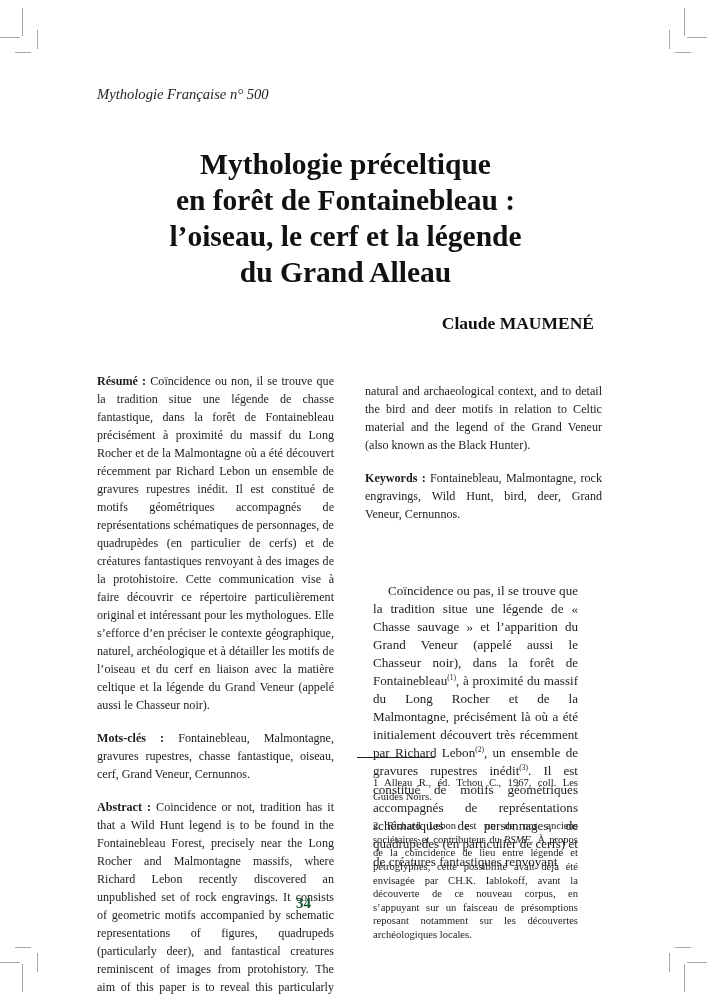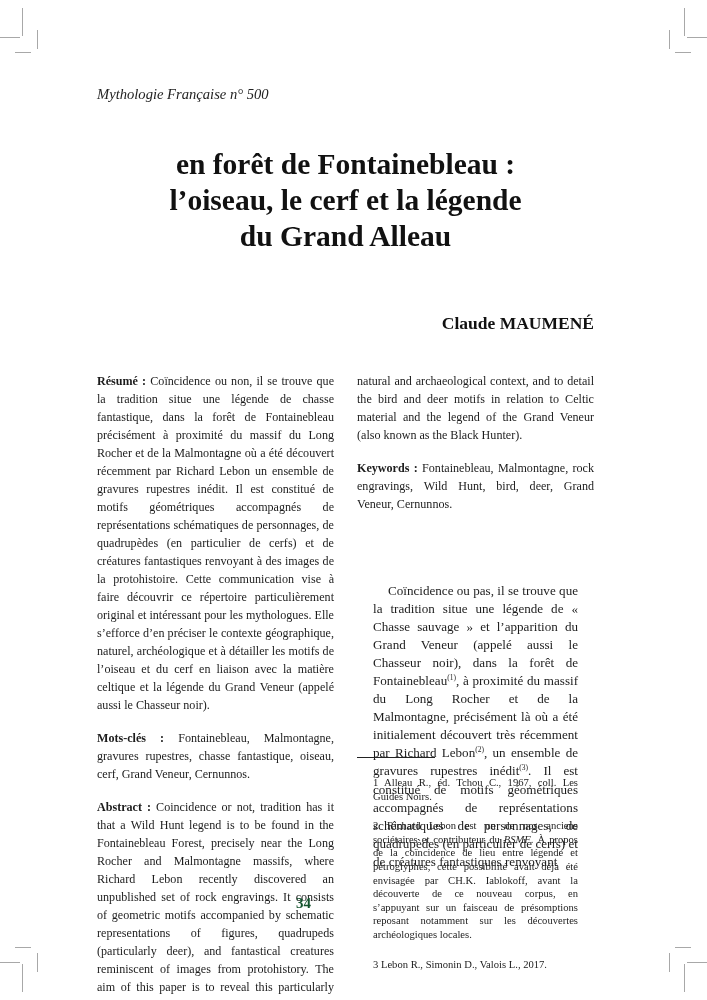--- a/index.html
+++ b/index.html
@@ -14,21 +14,21 @@
 
   .title { position: absolute; left: 97px; width: 497px; top: 146px; text-align: center;
            font-weight: bold; font-size: 29.5px; line-height: 36px; color: #111; }
   .title div { white-space: nowrap; }
   .author { position: absolute; left: 97px; width: 497px; top: 313px; text-align: right;
             font-weight: bold; font-size: 17.5px; color: #111; }
 
   .col { position: absolute; top: 372px; width: 237px; font-size: 12.1px; line-height: 18px;
          text-align: justify; color: #1c1c1c; }
   .col-left { left: 97px; }
-  .col-right { left: 357px; }
+  .col-right { left: 365px; margin-top: 10px; }
   .col p { margin: 0; }
   .col .gap { height: 15px; }
   .lbl { font-weight: bold; }
 
   .body-text { position: absolute; left: 357px; top: 566px; width: 237px; font-size: 13.1px;
                line-height: 18.05px; text-align: justify; color: #1c1c1c; }
   .body-text p { margin: 16px; text-indent: 15px; }
   sup { font-size: 7.5px; line-height: 0; vertical-align: 5px; }
 
   .fn-rule { position: absolute; left: 357px; top: 757px; width: 78px; height: 1px; background: #222; }
@@ -59,20 +59,21 @@
 <div class="crop v" style="left:22px;top:964px;height:28px;"></div>
 
 <div class="crop h" style="left:675px;top:947px;width:16px;"></div>
 <div class="crop v" style="left:669px;top:953px;height:19px;"></div>
 <div class="crop h" style="left:687px;top:962px;width:20px;"></div>
 <div class="crop v" style="left:684px;top:964px;height:28px;"></div>
 
 <div class="running-head">Mythologie Française n° 500</div>
 
 <div class="title">
+  <div>Mythologie préceltique</div>
   <div>en forêt de Fontainebleau :</div>
   <div>l’oiseau, le cerf et la légende</div>
   <div>du Grand Alleau</div>
 </div>
 
 <div class="author">Claude MAUMENÉ</div>
 
 <div class="col col-left">
   <p><span class="lbl">Résumé :</span><span> Coïncidence ou non, il se trouve que la tradition situe une légende de chasse fantastique, dans la forêt de Fontainebleau précisément à proximité du massif du Long Rocher et de la Malmontagne où a été découvert récemment par Richard Lebon un ensemble de gravures rupestres inédit. Il est constitué de motifs géométriques accompagnés de représentations schématiques de personnages, de quadrupèdes (en particulier de cerfs) et de créatures fantastiques renvoyant à des images de la protohistoire. Cette communication vise à faire découvrir ce répertoire particulièrement original et intéressant pour les mythologues. Elle s’efforce d’en préciser le contexte géographique, naturel, archéologique et à détailler les motifs de l’oiseau et du cerf en liaison avec la matière celtique et la légende du Grand Veneur (appelé aussi le Chasseur noir).</span></p>
   <div class="gap"></div>
@@ -89,16 +90,15 @@
 
 <div class="body-text">
   <p><span>Coïncidence ou pas, il se trouve que la tradition situe une légende de « Chasse sauvage » et l’apparition du Grand Veneur (appelé aussi le Chasseur noir), dans la forêt de Fontainebleau</span><sup>(1)</sup><span>, à proximité du massif du Long Rocher et de la Malmontagne, précisément là où a été initialement découvert très récemment par Richard Lebon</span><sup>(2)</sup><span>, un ensemble de gravures rupestres inédit</span><sup>(3)</sup><span>. Il est constitué de motifs géométriques accompagnés de représentations schématiques de personnages, de quadrupèdes (en particulier de cerfs) et de créatures fantastiques renvoyant</span></p>
 </div>
 
 <div class="fn-rule"></div>
 
 <div class="footnotes">
   <p>1 Alleau R., éd. Tchou C., 1967, coll. Les Guides Noirs.</p>
   <p><span>2 Richard Lebon est un de nos anciens sociétaires et contributeur du </span><i>BSMF</i><span>. À propos de la coïncidence de lieu entre légende et pétroglyphes, cette possibilité avait déjà été envisagée par CH.K. Iablokoff, avant la découverte de ce nouveau corpus, en s’appuyant sur un faisceau de présomptions reposant notamment sur les découvertes archéologiques locales.</span></p>
-  <p>3 Lebon R., Simonin D., Valois L., 2017.</p>
 </div>
 
 <div class="page-num">34</div>
 
 </body></html>

